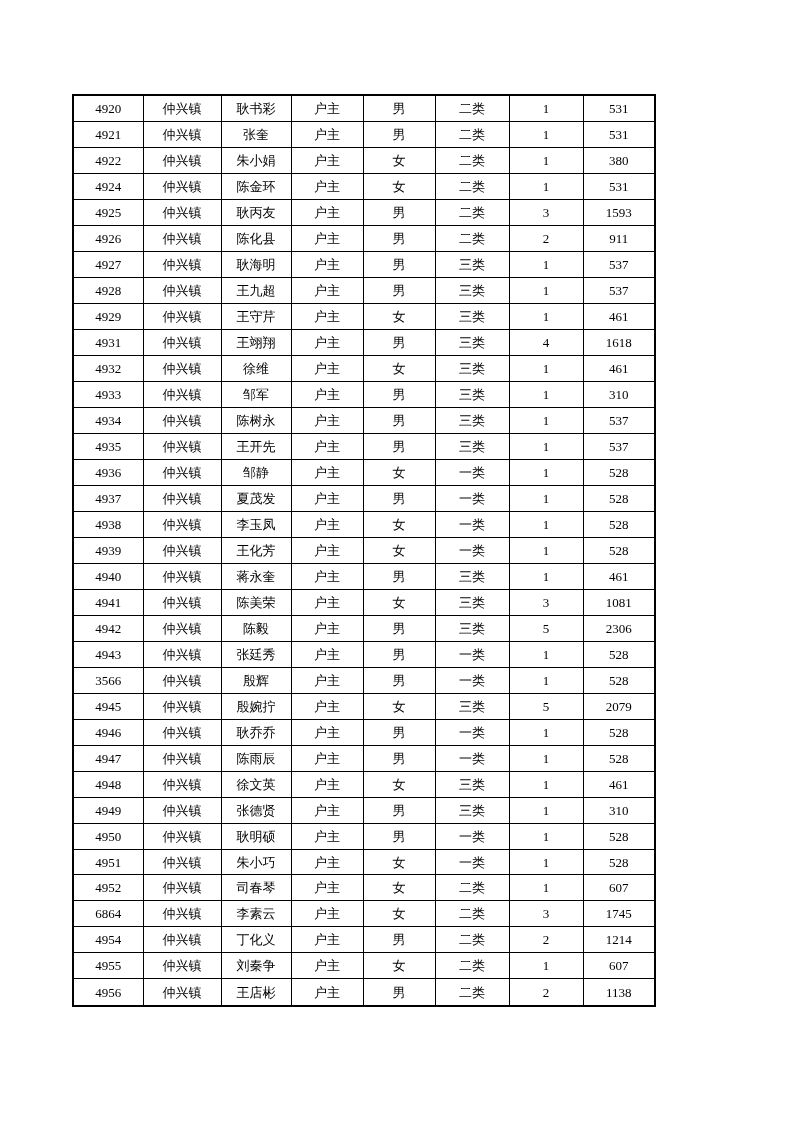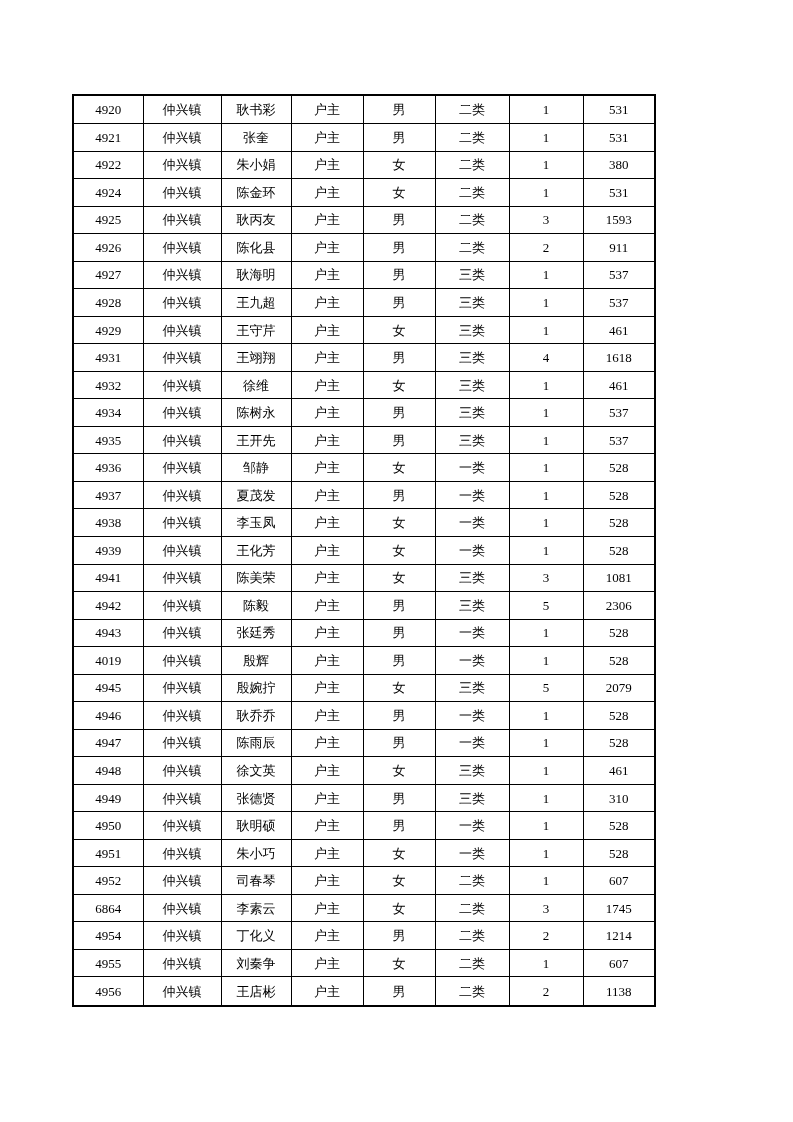--- a/index.html
+++ b/index.html
@@ -178,20 +178,30 @@
     <td>4932</td>
     <td>仲兴镇</td>
     <td>徐维</td>
     <td>户主</td>
     <td>女</td>
     <td>三类</td>
     <td>1</td>
     <td>461</td>
   </tr>
 
+  <tr>
+    <td>4933</td>
+    <td>仲兴镇</td>
+    <td>邹军</td>
+    <td>户主</td>
+    <td>男</td>
+    <td>三类</td>
+    <td>1</td>
+    <td>310</td>
+  </tr>
 
   <tr>
     <td>4934</td>
     <td>仲兴镇</td>
     <td>陈树永</td>
     <td>户主</td>
     <td>男</td>
     <td>三类</td>
     <td>1</td>
     <td>537</td>
@@ -245,20 +255,30 @@
     <td>4939</td>
     <td>仲兴镇</td>
     <td>王化芳</td>
     <td>户主</td>
     <td>女</td>
     <td>一类</td>
     <td>1</td>
     <td>528</td>
   </tr>
 
+  <tr>
+    <td>4940</td>
+    <td>仲兴镇</td>
+    <td>蒋永奎</td>
+    <td>户主</td>
+    <td>男</td>
+    <td>三类</td>
+    <td>1</td>
+    <td>461</td>
+  </tr>
 
   <tr>
     <td>4941</td>
     <td>仲兴镇</td>
     <td>陈美荣</td>
     <td>户主</td>
     <td>女</td>
     <td>三类</td>
     <td>3</td>
     <td>1081</td>
@@ -280,21 +300,21 @@
     <td>仲兴镇</td>
     <td>张廷秀</td>
     <td>户主</td>
     <td>男</td>
     <td>一类</td>
     <td>1</td>
     <td>528</td>
   </tr>
 
   <tr>
-    <td>4019</td>
+    <td>3566</td>
     <td>仲兴镇</td>
     <td>殷辉</td>
     <td>户主</td>
     <td>男</td>
     <td>一类</td>
     <td>1</td>
     <td>528</td>
   </tr>
 
   <tr>

